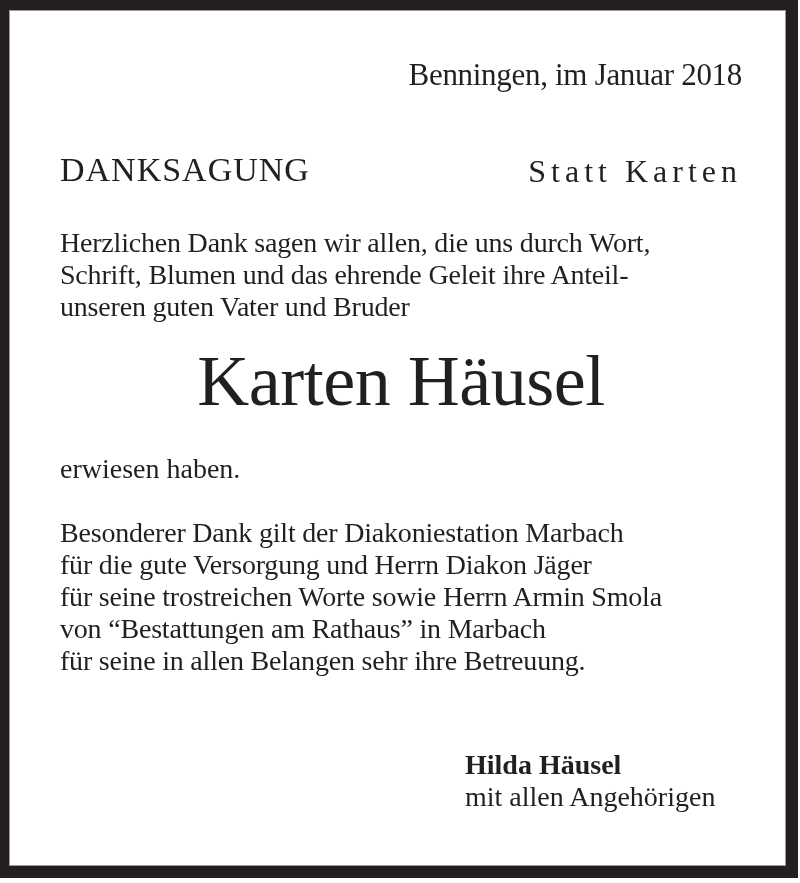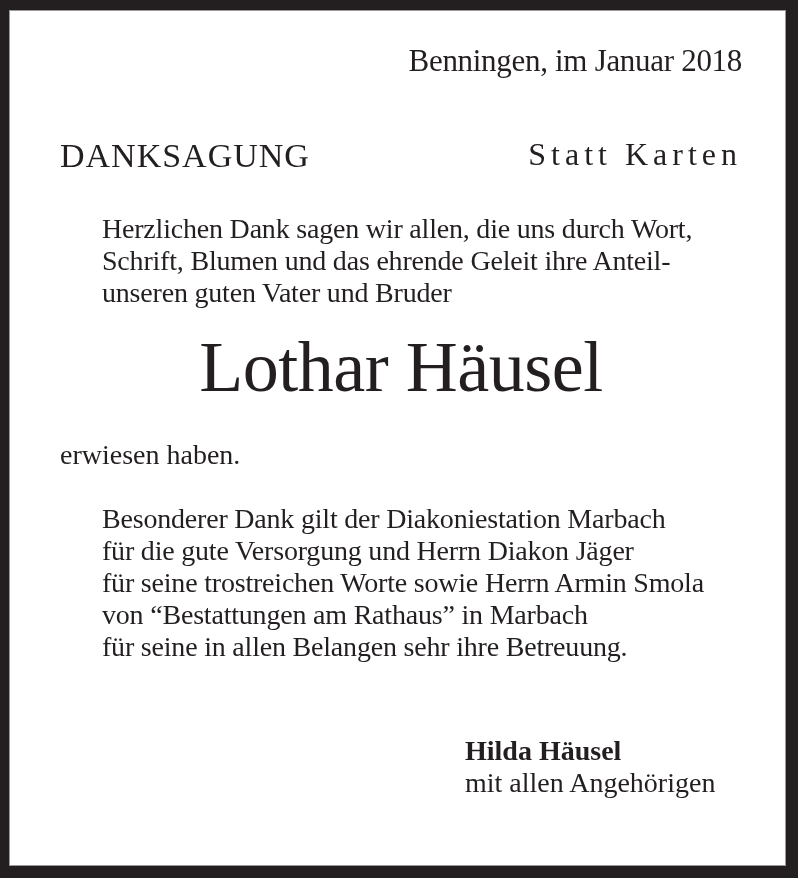--- a/index.html
+++ b/index.html
@@ -24,56 +24,55 @@
     height: 878px;
     box-sizing: border-box;
     border-style: solid;
     border-color: #231f20;
     border-width: 10px 12px 12px 9px;
     box-shadow: inset 0 0 0 1px #9b9899;
   }
   .content {
     position: absolute;
     left: 60px;
-    top: 0;
+    top: 14px;
     width: 682px;
   }
   .dateline {
     margin-top: 42px;
     text-align: right;
     font-size: 31px;
     line-height: 37px;
     letter-spacing: -0.3px;
     white-space: nowrap;
   }
   .heading-row {
     margin-top: 57px;
     display: flex;
     justify-content: space-between;
-    align-items: flex-start;
+    align-items: flex-end;
   }
   .heading {
     font-size: 34px;
     line-height: 40px;
     letter-spacing: 1px;
     white-space: nowrap;
   }
   .statt {
     font-size: 32px;
     letter-spacing: 5px;
     white-space: nowrap;
   }
   .para {
     font-size: 28px;
     line-height: 32px;
     letter-spacing: -0.2px;
   }
   .para .line {
     white-space: nowrap;
-    margin-left: 42px;
   }
   .intro  { margin-top: 37px; }
   .thanks { margin-top: 32px; }
   .name {
     margin-top: 27px;
     font-size: 72px;
     line-height: 62px;
     text-align: center;
     letter-spacing: -0.5px;
     white-space: nowrap;
@@ -112,21 +111,21 @@
       <div class="heading">DANKSAGUNG</div>
       <div class="statt">Statt Karten</div>
     </div>
 
     <div class="para intro">
       <div class="line">Herzlichen Dank sagen wir allen, die uns durch Wort,</div>
       <div class="line">Schrift, Blumen und das ehrende Geleit ihre Anteil-</div>
       <div class="line">unseren guten Vater und Bruder</div>
     </div>
 
-    <div class="name">Lothar Häusel</div>
+    <div class="name">Karten Häusel</div>
 
     <div class="after-name">erwiesen haben.</div>
 
     <div class="para thanks">
       <div class="line">Besonderer Dank gilt der Diakoniestation Marbach</div>
       <div class="line">für die gute Versorgung und Herrn Diakon Jäger</div>
       <div class="line">für seine trostreichen Worte sowie Herrn Armin Smola</div>
       <div class="line">von “Bestattungen am Rathaus” in Marbach</div>
       <div class="line">für seine in allen Belangen sehr ihre Betreuung.</div>
     </div>

